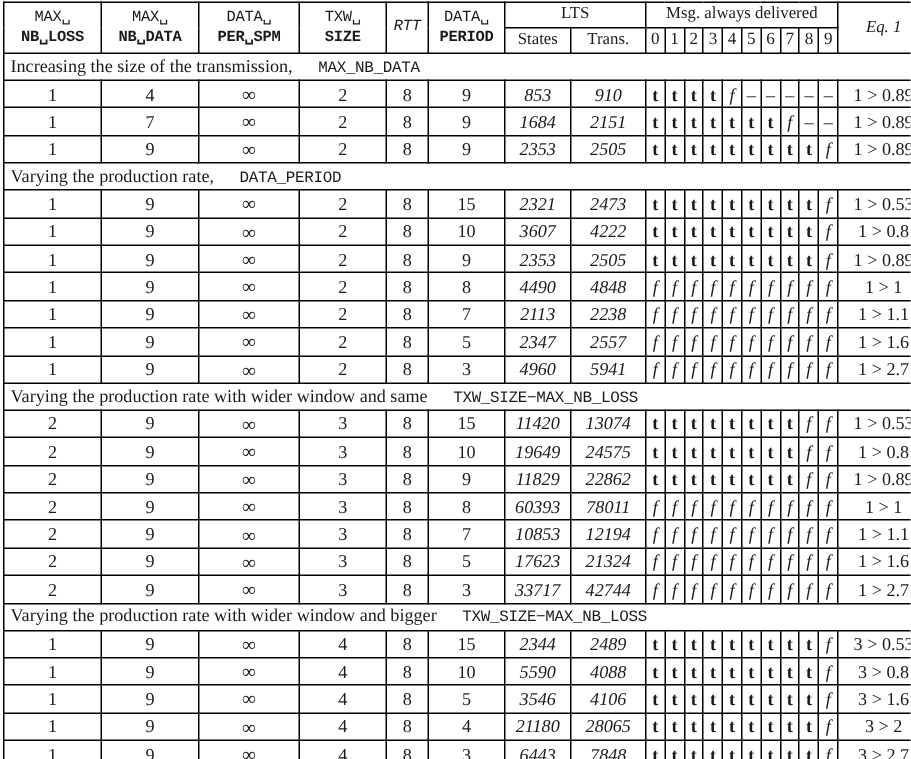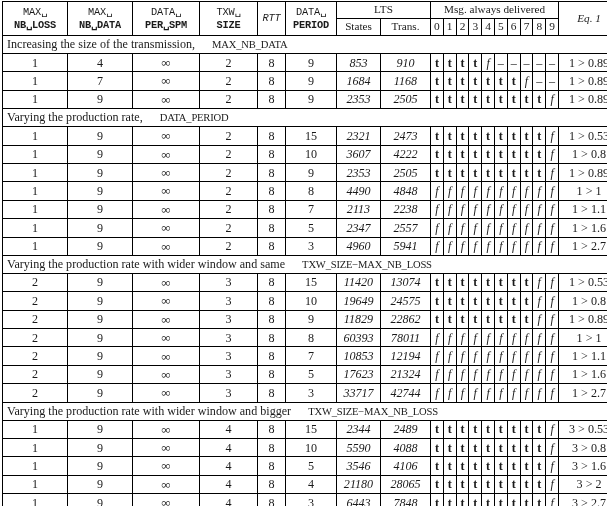--- a/index.html
+++ b/index.html
@@ -50,21 +50,21 @@
   
   .dblleft { border-left: 3px double #000; margin-left: 27px; }
   
   tr.section td {
     text-align: left;
     padding: 0 0 0 4px;
     height: 17px;
     font-size: 12.1px;
   }
   .mono {
-    font-family: Liberation Serif, serif;
+    font-family: Liberation Mono, monospace;
     font-size: 10.6px;
     letter-spacing: -0.2px;
     padding-left: 14px;
   }
   
   tr.data td {
     height: 17.4px;
     font-size: 12.1px;
   }
   td.num-r {
@@ -159,21 +159,21 @@
           <td class="eq">1 &gt; 0.89</td>
         </tr>
         <tr class="data">
           <td>1</td>
           <td>7</td>
           <td><span class="inf">∞</span></td>
           <td>2</td>
           <td>8</td>
           <td>9</td>
           <td class="num-r dblleft">1684</td>
-          <td class="num-r">1168</td>
+          <td class="num-r">2151</td>
           <td class="flag t">t</td>
           <td class="flag t">t</td>
           <td class="flag t">t</td>
           <td class="flag t">t</td>
           <td class="flag t">t</td>
           <td class="flag t">t</td>
           <td class="flag t">t</td>
           <td class="flag f">f</td>
           <td class="flag dash">–</td>
           <td class="flag dash">–</td>

